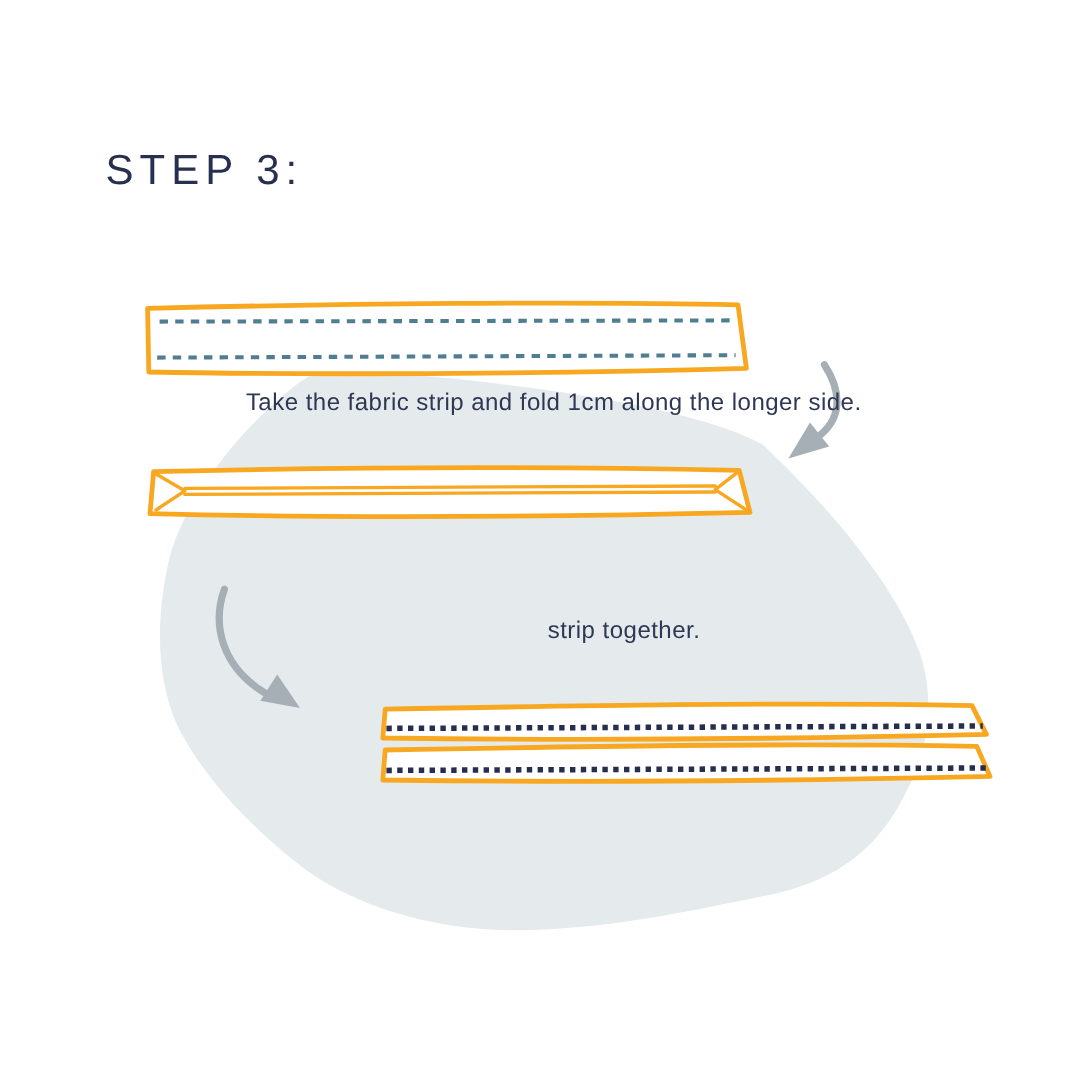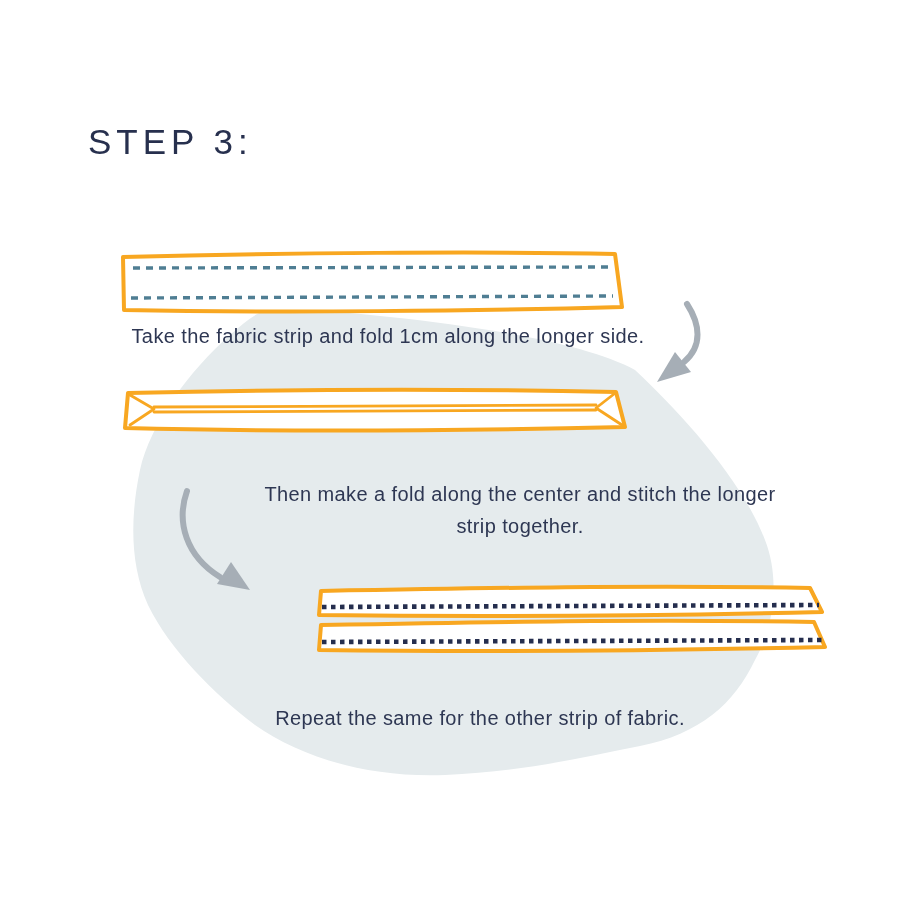--- a/index.html
+++ b/index.html
@@ -22,21 +22,21 @@
   .heading{
     position:absolute;left:88px;top:122px;margin:0;
     font-size:35px;font-weight:400;letter-spacing:5px;
     color:var(--heading-color);
   }
   .caption{
     position:absolute;margin:0;text-align:center;
     font-size:20px;letter-spacing:0.4px;line-height:1.6;
     color:var(--text-color);
   }
-  .caption-1{left:58px;top:320px;width:660px;}
+  .caption-1{left:58px;top:320px;width:660px;text-align:right;}
   .caption-2{left:230px;top:478px;width:580px;}
   .caption-3{left:180px;top:702px;width:600px;}
 
   .blob{fill:var(--blob-color);}
   .strip-outline{fill:#ffffff;stroke:var(--strip-outline);stroke-width:4;stroke-linejoin:round;}
   .strip-inner{fill:none;stroke:var(--strip-outline);stroke-width:2.8;stroke-linecap:round;stroke-linejoin:round;}
   .fold-dash{fill:none;stroke:var(--fold-dash);stroke-width:3.4;stroke-dasharray:7 6;stroke-linecap:butt;}
   .stitch-dot{fill:none;stroke:var(--stitch-dot);stroke-width:4.6;stroke-dasharray:4.5 4.5;stroke-linecap:butt;}
   .arrow-stroke{fill:none;stroke:var(--arrow-color);stroke-width:6;stroke-linecap:round;}
   .arrow-head{fill:var(--arrow-color);stroke:none;}
@@ -94,21 +94,18 @@
     </g>
   </svg>
 
   <h1 class="heading">STEP 3:</h1>
 
   <p class="caption caption-1">
     <span>Take the fabric strip and fold 1cm along the longer side.</span>
   </p>
 
   <p class="caption caption-2">
-    <span>Then make a fold along the center and stitch the longer</span><br>
+    <br>
     <span>strip together.</span>
   </p>
 
-  <p class="caption caption-3">
-    <span>Repeat the same for the other strip of fabric.</span>
-  </p>
 
 </div>
 
 </body></html>

